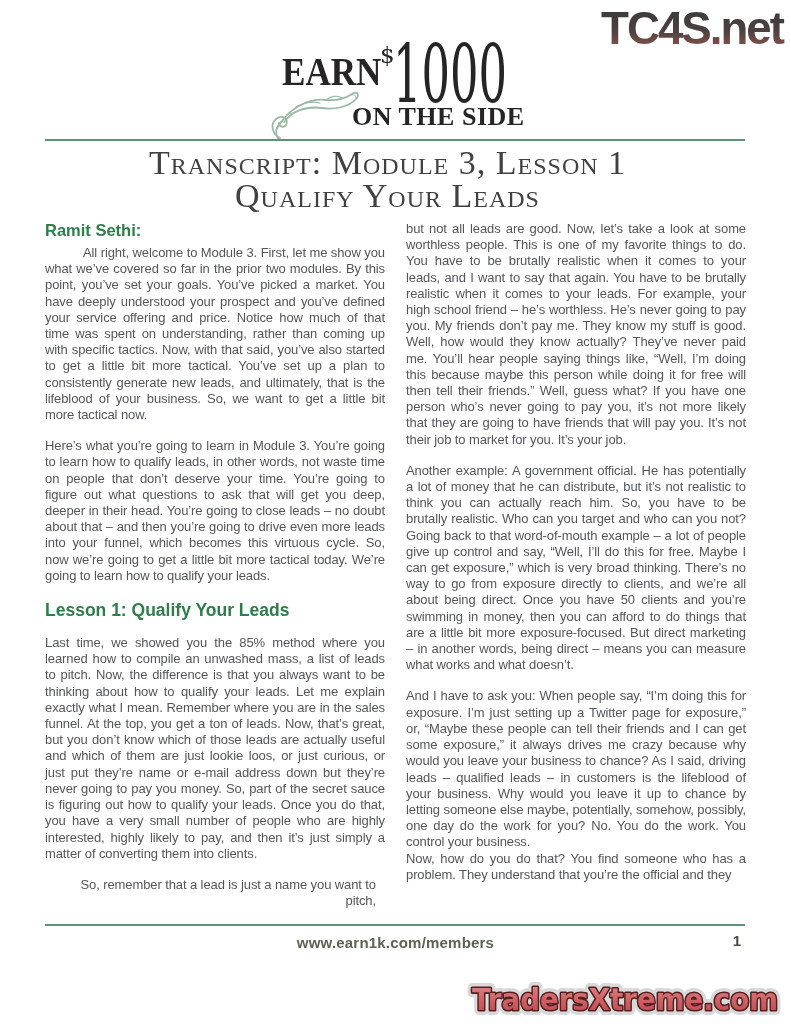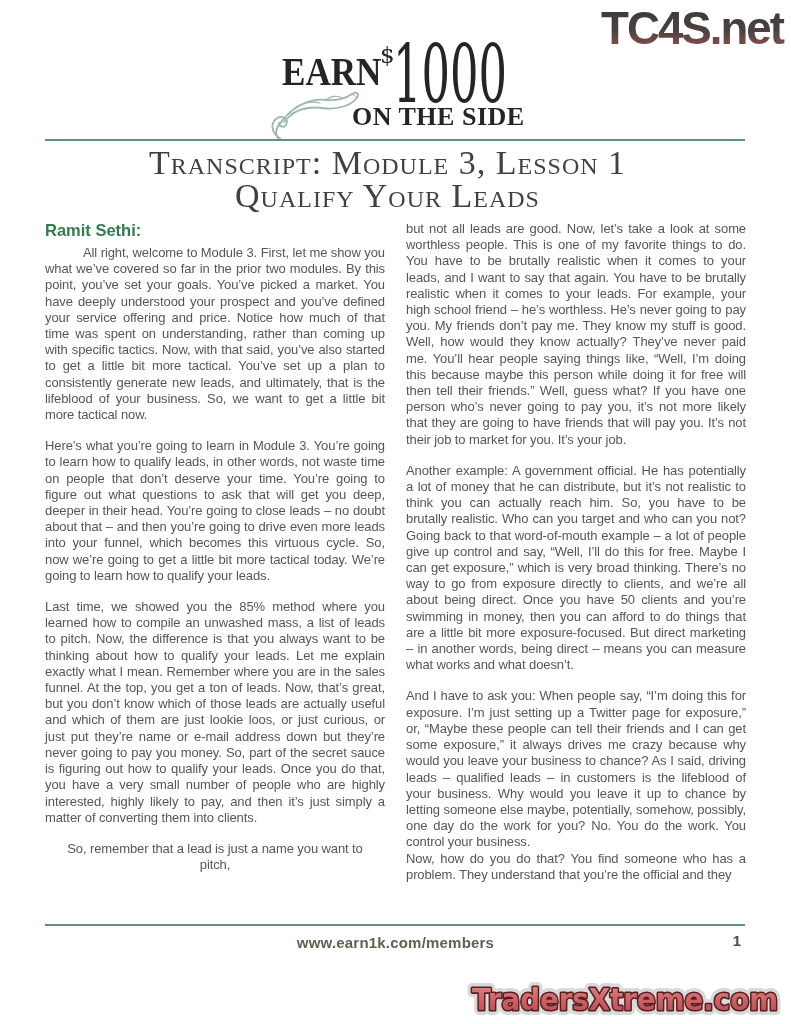--- a/index.html
+++ b/index.html
@@ -50,21 +50,21 @@
 
   
   .columns { position:absolute; top:221px; left:45px; width:700px; display:flex; gap:21px; }
   .col { flex:0 0 340px; width:340px; }
   .col p {
     margin:0 0 15px; font-size:13px; line-height:16.2px; letter-spacing:-0.1px;
     text-align:justify; color:#54565a;
   }
   .col p.indent { text-indent:38px; }
   .col p.nogap { margin-bottom:0; }
-  .col p.last { margin:9px; text-align:center; }
+  .col p.last { margin:9px; text-align:right; }
   .speaker { margin:0 0 5px; font-size:16.5px; font-weight:bold; color:#2e7d4b; }
   .lesson  { margin:16px 0 14px; font-size:17.5px; font-weight:bold; color:#2e7d4b; }
 
   
   .dlsub { position:absolute; left:247px; top:484px; width:300px; height:56px; }
   .dlsub svg text { filter:drop-shadow(3px 4px 2px rgba(90,90,90,0.55)); }
 
   
   .footer-url {
     position:absolute; top:934px; left:0; right:0; text-align:center;
@@ -119,20 +119,21 @@
   <div class="doc-title">
     <div class="t-line">Transcript: Module 3, Lesson 1</div>
     <div class="t-line">Qualify Your Leads</div>
   </div>
 
   <div class="columns">
     <div class="col">
       <h3 class="speaker">Ramit Sethi:</h3>
       <p class="indent">All right, welcome to Module 3.  First, let me show you what we’ve covered so far in the prior two modules.  By this point, you’ve set your goals.  You’ve picked a market.  You have deeply understood your prospect and you’ve defined your service offering and price.  Notice how much of that time was spent on understanding, rather than coming up with specific tactics.  Now, with that said, you’ve also started to get a little bit more tactical.  You’ve set up a plan to consistently generate new leads, and ultimately, that is the lifeblood of your business.  So, we want to get a little bit more tactical now.</p>
       <p>Here’s what you’re going to learn in Module 3.  You’re going to learn how to qualify leads, in other words, not waste time on people that don’t deserve your time.  You’re going to figure out what questions to ask that will get you deep, deeper in their head.  You’re going to close leads – no doubt about that – and then you’re going to drive even more leads into your funnel, which becomes this virtuous cycle.  So, now we’re going to get a little bit more tactical today.  We’re going to learn how to qualify your leads.</p>
+      <h4 class="lesson">Lesson 1: Qualify Your Leads</h4>
       <p>Last time, we showed you the 85% method where you learned how to compile an unwashed mass, a list of leads to pitch.  Now, the difference is that you always want to be thinking about how to qualify your leads.  Let me explain exactly what I mean.  Remember where you are in the sales funnel.  At the top, you get a ton of leads.  Now, that’s great, but you don’t know which of those leads are actually useful and which of them are just lookie loos, or just curious, or just put they’re name or e-mail address down but they’re never going to pay you money.  So, part of the secret sauce is figuring out how to qualify your leads.  Once you do that, you have a very small number of people who are highly interested, highly likely to pay, and then it’s just simply a matter of converting them into clients.</p>
       <p class="last">So, remember that a lead is just a name you want to pitch,</p>
     </div>
     <div class="col">
       <p>but not all leads are good.  Now, let’s take a look at some worthless people.  This is one of my favorite things to do.  You have to be brutally realistic when it comes to your leads, and I want to say that again.  You have to be brutally realistic when it comes to your leads.  For example, your high school friend – he’s worthless.  He’s never going to pay you.  My friends don’t pay me.  They know my stuff is good.  Well, how would they know actually?  They’ve never paid me.  You’ll hear people saying things like, “Well, I’m doing this because maybe this person while doing it for free will then tell their friends.”  Well, guess what?  If you have one person who’s never going to pay you, it’s not more likely that they are going to have friends that will pay you.  It’s not their job to market for you.  It’s your job.</p>
       <p>Another example: A government official.  He has potentially a lot of money that he can distribute, but it’s not realistic to think you can actually reach him.  So, you have to be brutally realistic.  Who can you target and who can you not?  Going back to that word-of-mouth example – a lot of people give up control and say, “Well, I’ll do this for free.  Maybe I can get exposure,” which is very broad thinking.  There’s no way to go from exposure directly to clients, and we’re all about being direct.  Once you have 50 clients and you’re swimming in money, then you can afford to do things that are a little bit more exposure-focused.  But direct marketing – in another words, being direct – means you can measure what works and what doesn’t.</p>
       <p class="nogap">And I have to ask you: When people say, “I’m doing this for exposure.  I’m just setting up a Twitter page for exposure,” or, “Maybe these people can tell their friends and I can get some exposure,” it always drives me crazy because why would you leave your business to chance?  As I said, driving leads – qualified leads – in customers is the lifeblood of your business.  Why would you leave it up to chance by letting someone else maybe, potentially, somehow, possibly, one day do the work for you?  No.  You do the work.  You control your business.</p>
       <p class="nogap">Now, how do you do that?  You find someone who has a problem.  They understand that you’re the official and they</p>
     </div>
   </div>

